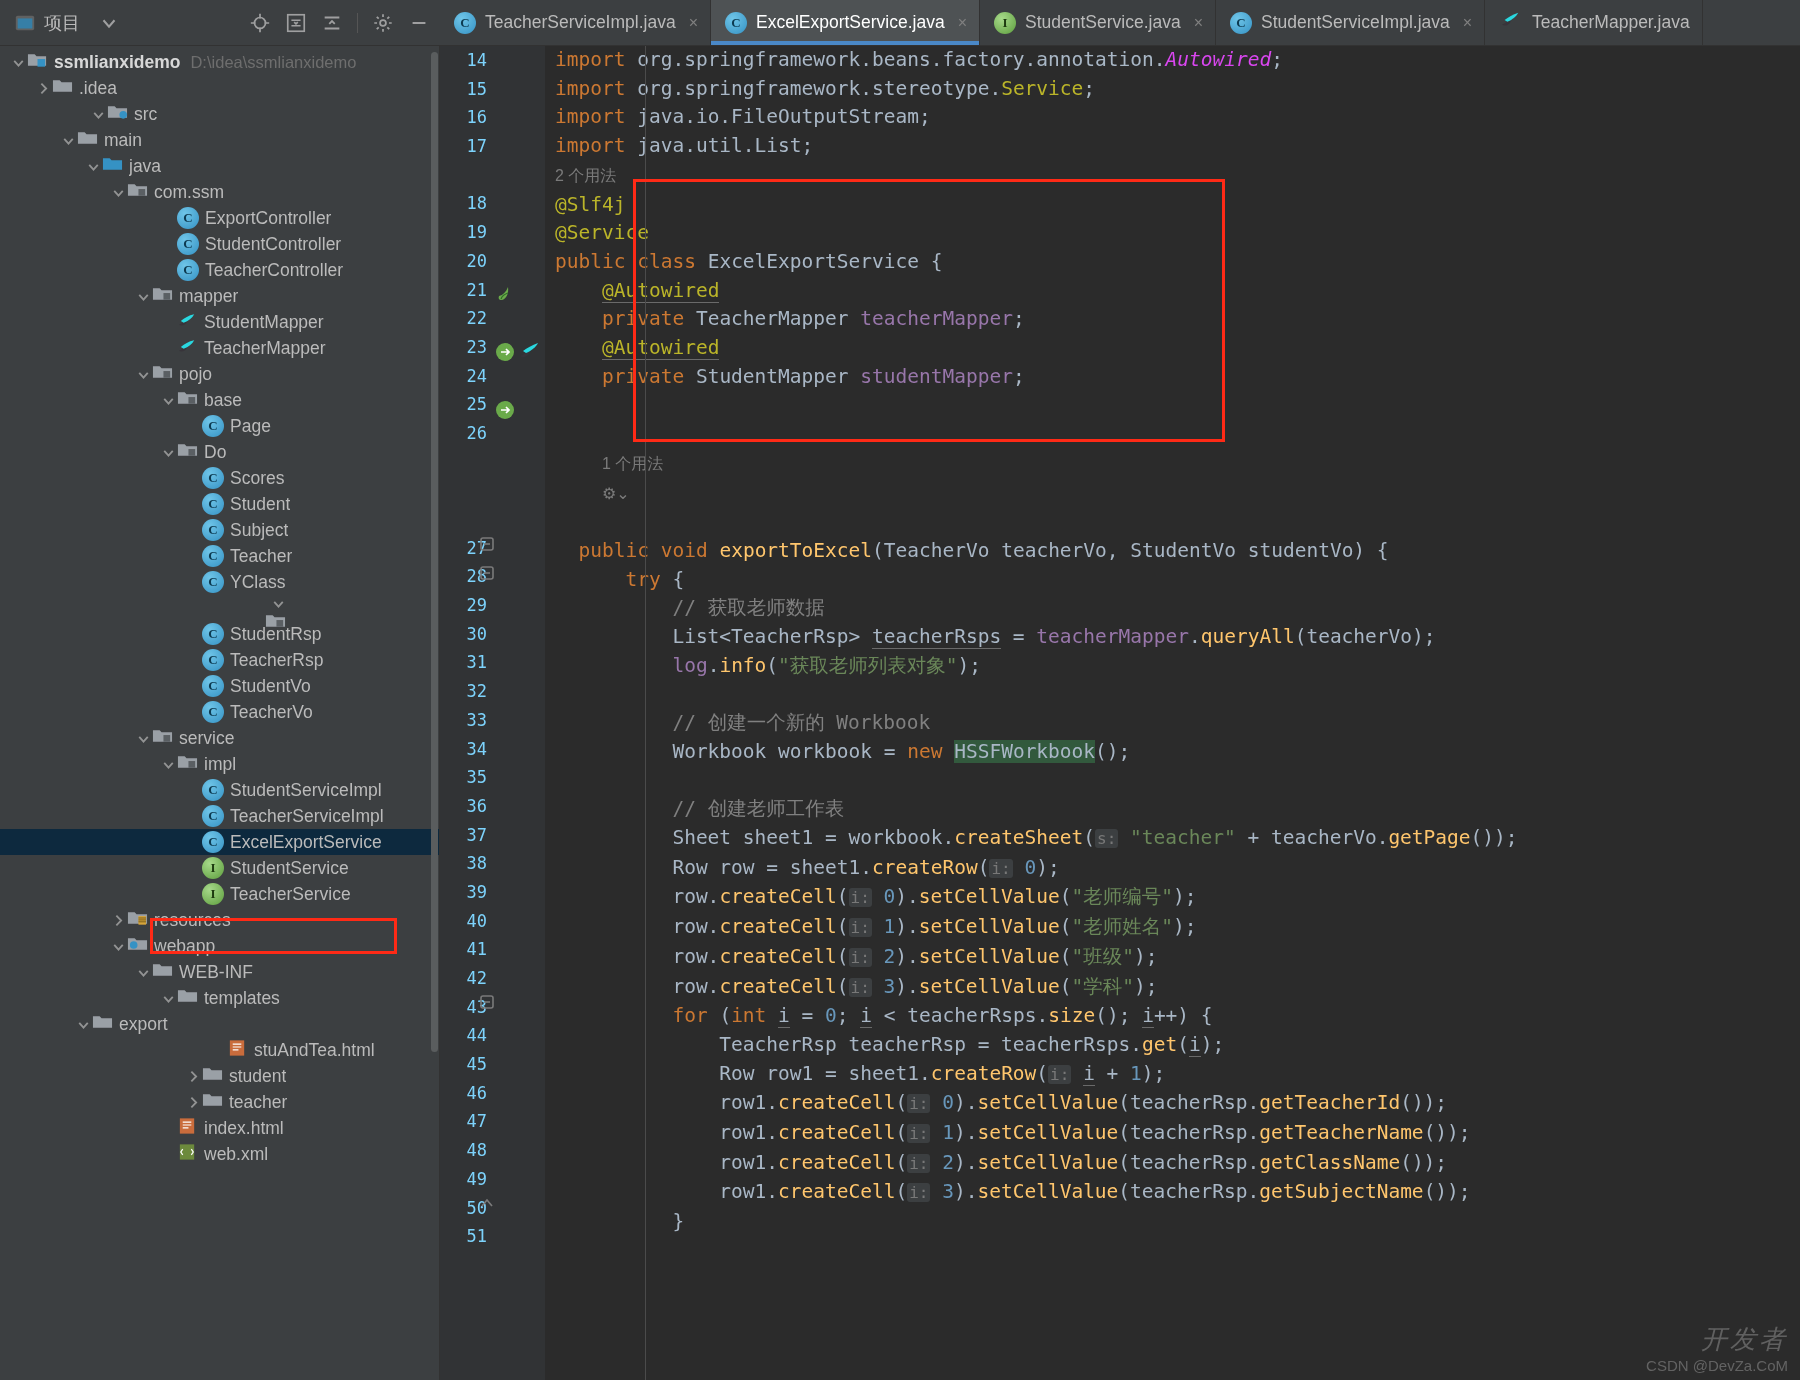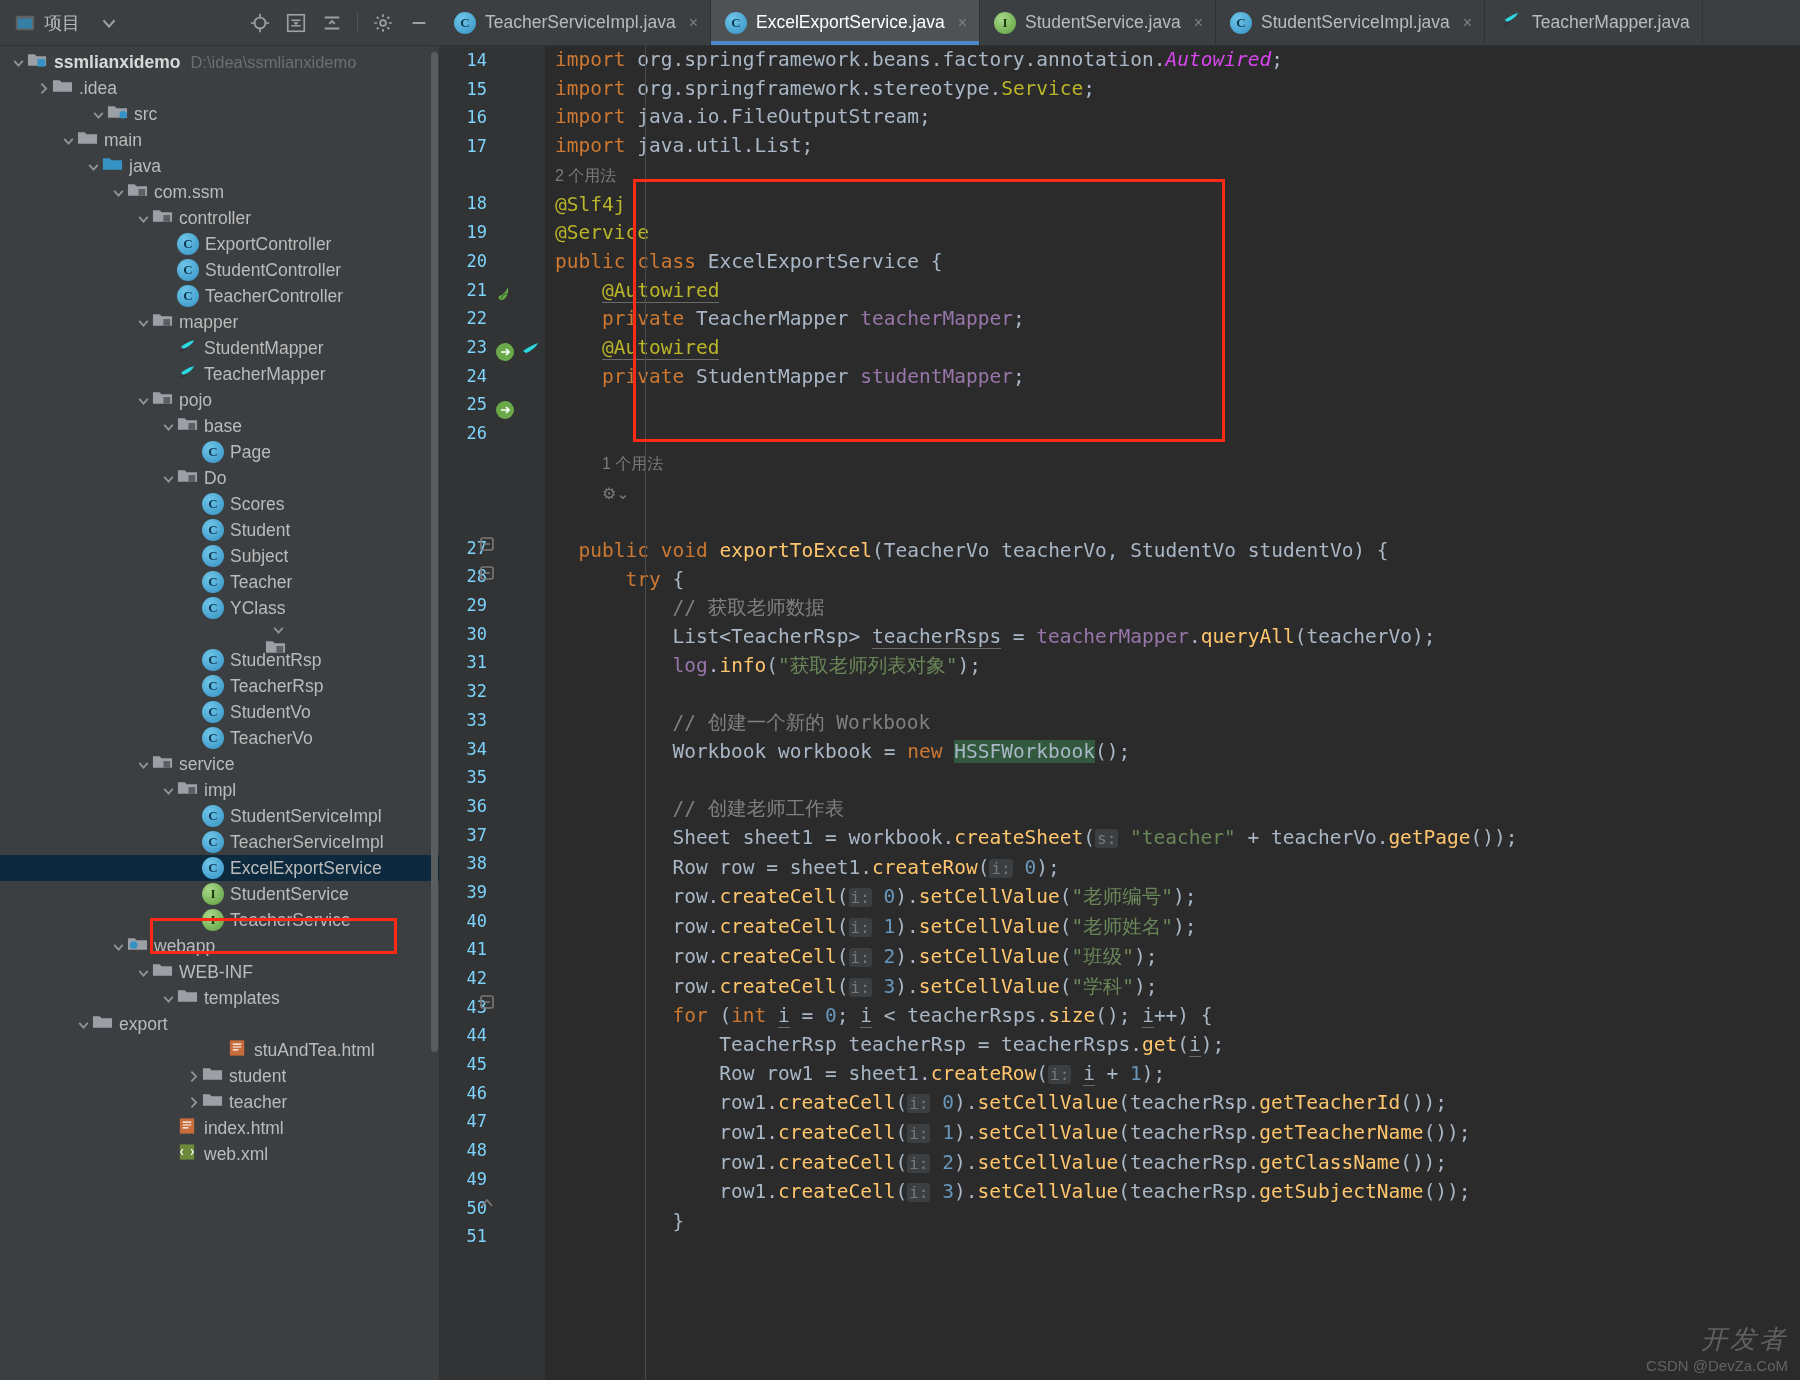--- a/index.html
+++ b/index.html
@@ -263,30 +263,20 @@
           <div class="row" style="padding-left: 110px;">
             <span class="arrow"><svg viewBox="0 0 16 16" width="17" height="17">
                 <path d="M4 6.5l4 4.5 4-4.5" fill="none" stroke="#a8a8a8" stroke-width="1.7"></path>
               </svg></span>
             <span><svg class="ficon" viewBox="0 0 22 18">
                 <path d="M1 3h7l2 2h11v10H1z" fill="#9aa0a6"></path>
                 <rect x="12" y="8" width="7" height="7" fill="#5a5f63"></rect>
               </svg></span>
             <span class="lbl">com.ssm</span>
           </div>
-          <div class="row" style="padding-left: 135px;">
-            <span class="arrow"><svg viewBox="0 0 16 16" width="17" height="17">
-                <path d="M4 6.5l4 4.5 4-4.5" fill="none" stroke="#a8a8a8" stroke-width="1.7"></path>
-              </svg></span>
-            <span><svg class="ficon" viewBox="0 0 22 18">
-                <path d="M1 3h7l2 2h11v10H1z" fill="#9aa0a6"></path>
-                <rect x="12" y="8" width="7" height="7" fill="#5a5f63"></rect>
-              </svg></span>
-            <span class="lbl">controller</span>
-          </div>
           <div class="row" style="padding-left: 160px;">
             <span class="arrow hidden"></span>
             <span class="jicon cls" style="margin-right:6px;">C</span>
             <span class="lbl">ExportController</span>
           </div>
           <div class="row" style="padding-left: 160px;">
             <span class="arrow hidden"></span>
             <span class="jicon cls" style="margin-right:6px;">C</span>
             <span class="lbl">StudentController</span>
           </div>
@@ -448,20 +438,31 @@
           </div>
           <div class="row" style="padding-left: 185px;">
             <span class="arrow hidden"></span>
             <span class="jicon itf" style="margin-right:6px;">I</span>
             <span class="lbl">StudentService</span>
           </div>
           <div class="row" style="padding-left: 185px;">
             <span class="arrow hidden"></span>
             <span class="jicon itf" style="margin-right:6px;">I</span>
             <span class="lbl">TeacherService</span>
+          </div>
+          <div class="row" style="padding-left: 110px;">
+            <span class="arrow"><svg viewBox="0 0 16 16" width="17" height="17">
+                <path d="M6 3.5l4.5 4.5L6 12.5" fill="none" stroke="#a8a8a8" stroke-width="1.7"></path>
+              </svg></span>
+            <span><svg class="ficon" viewBox="0 0 22 18">
+                <path d="M1 3h7l2 2h11v10H1z" fill="#9aa0a6"></path>
+                <rect x="12" y="7" width="8" height="9" fill="#d6a43a"></rect>
+                <path d="M12 9h8M12 11h8M12 13h8" stroke="#7a5c18" stroke-width="1"></path>
+              </svg></span>
+            <span class="lbl">resources</span>
           </div>
           <div class="row" style="padding-left: 110px;">
             <span class="arrow"><svg viewBox="0 0 16 16" width="17" height="17">
                 <path d="M4 6.5l4 4.5 4-4.5" fill="none" stroke="#a8a8a8" stroke-width="1.7"></path>
               </svg></span>
             <span><svg class="ficon" viewBox="0 0 22 18">
                 <path d="M1 3h7l2 2h11v10H1z" fill="#9aa0a6"></path>
                 <circle cx="7" cy="10" r="4" fill="#3592c4"></circle>
               </svg></span>
             <span class="lbl">webapp</span>

